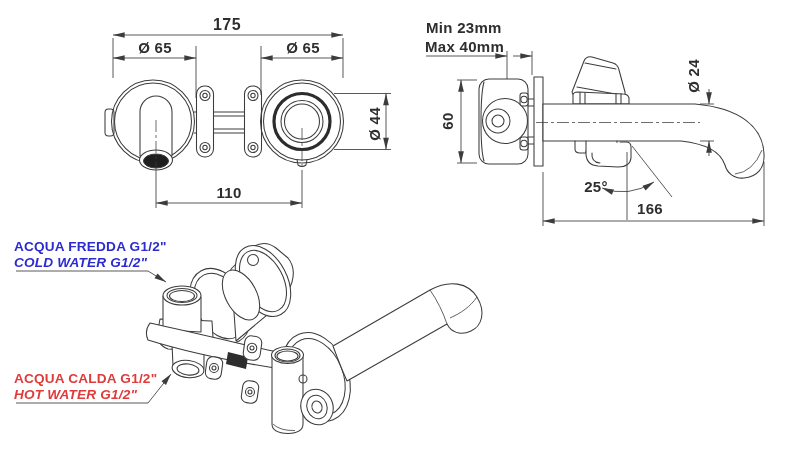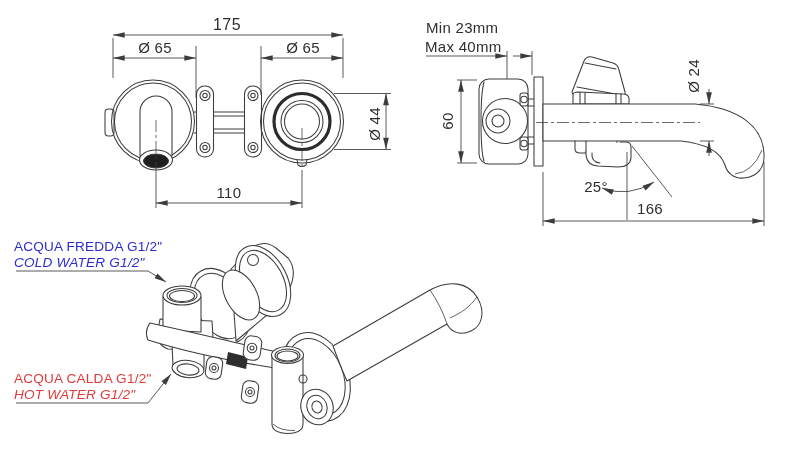--- a/index.html
+++ b/index.html
@@ -1,20 +1,20 @@
 <!DOCTYPE html>
 <html style="--line: #3c3c3c; --cold: #2b2bd0; --hot: #e03a3a; --background: #ffffff;"><head>
 <meta charset="utf-8">
 <style>
   :root{
     --line:#3c3c3c; --cold:#2b2bd0; --hot:#e03a3a; --background:#ffffff;
   }
   html,body{margin:0;padding:0;background:var(--background);}
   .stage{position:relative;width:800px;height:455px;background:var(--background);
-         font-family:"Liberation Sans", sans-serif; overflow:hidden;}
+         font-family:"Liberation Sans", sans-serif; overflow:hidden;font-weight:bold;}
   svg{display:block;}
   .ln  {fill:none;stroke:var(--line);stroke-width:1.05;stroke-linejoin:round;stroke-linecap:round;}
   .lnf {fill:#ffffff;stroke:var(--line);stroke-width:1.05;stroke-linejoin:round;stroke-linecap:round;}
   .thin{fill:none;stroke:var(--line);stroke-width:0.8;}
   .bold-ring{fill:none;stroke:#2c2c2c;stroke-width:3.2;}
   .dm  {fill:none;stroke:var(--line);stroke-width:0.85;}
   .cl  {fill:none;stroke:var(--line);stroke-width:0.75;stroke-dasharray:12 3 3 3;}
   .dark{fill:#1f1f1f;stroke:var(--line);stroke-width:1;}
   .hatch{fill:#2e2e2e;stroke:none;}
   text.dim{font-family:"Liberation Sans",sans-serif;font-size:16px;fill:#2e2e2e;letter-spacing:0.4px;}

